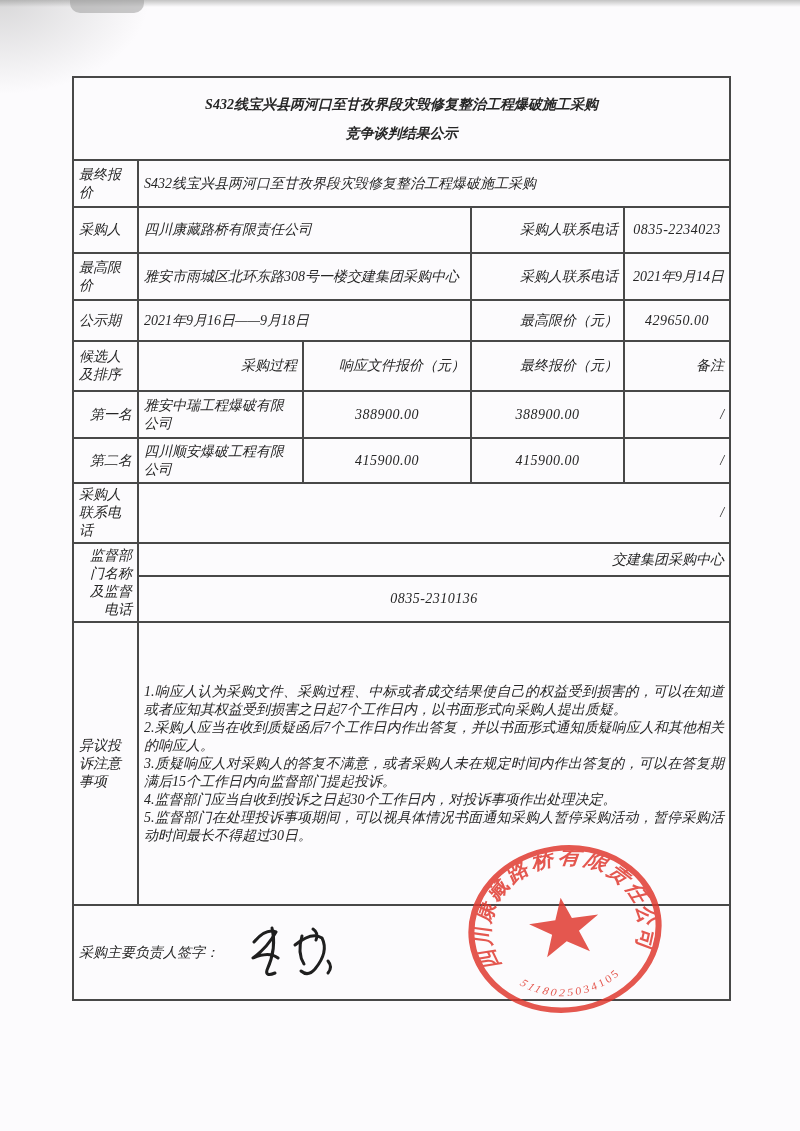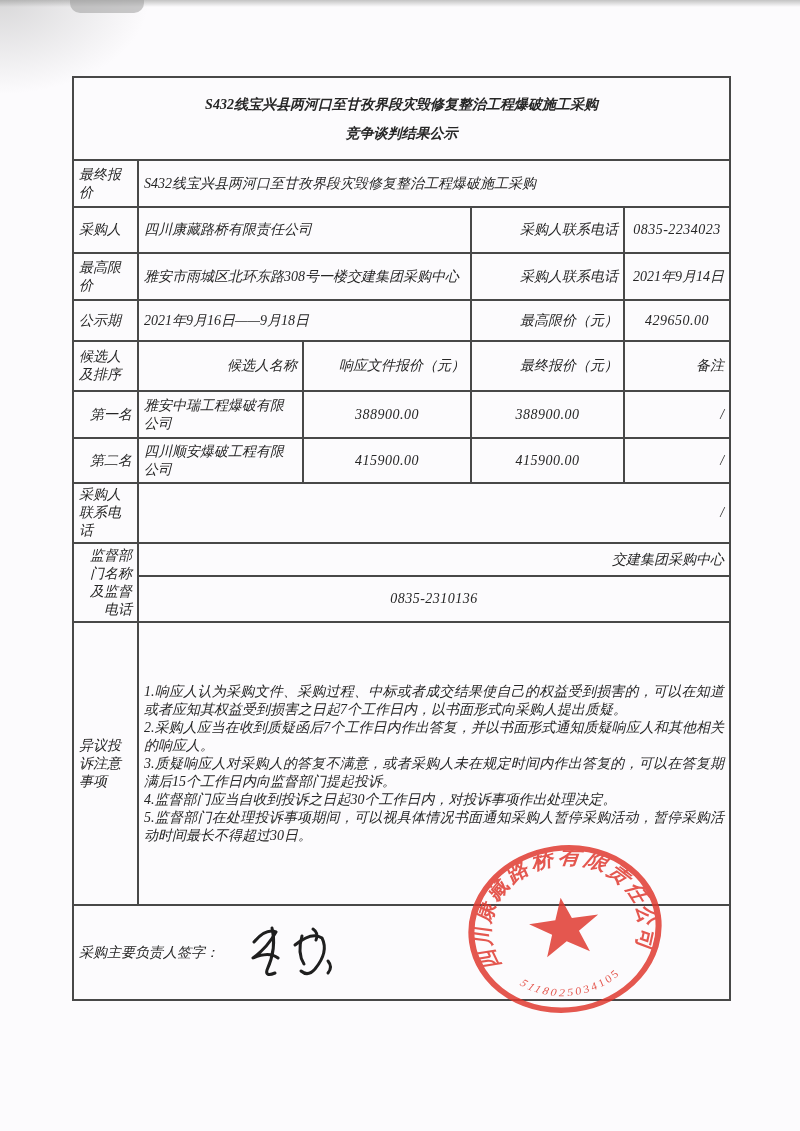--- a/index.html
+++ b/index.html
@@ -96,21 +96,21 @@
 
     <tr class="r-pub">
       <td>公示期</td>
       <td colspan="2">2021年9月16日——9月18日</td>
       <td class="ctr">最高限价（元）</td>
       <td class="num">429650.00</td>
     </tr>
 
     <tr class="r-chead">
       <td>候选人及排序</td>
-      <td class="ctr">候选人名称</td>
+      <td class="ctr">采购过程</td>
       <td class="ctr">响应文件报价（元）</td>
       <td class="ctr">最终报价（元）</td>
       <td class="ctr">备注</td>
     </tr>
 
     <tr class="r-c1">
       <td class="ctr">第一名</td>
       <td>雅安中瑞工程爆破有限公司</td>
       <td class="num">388900.00</td>
       <td class="num">388900.00</td>

